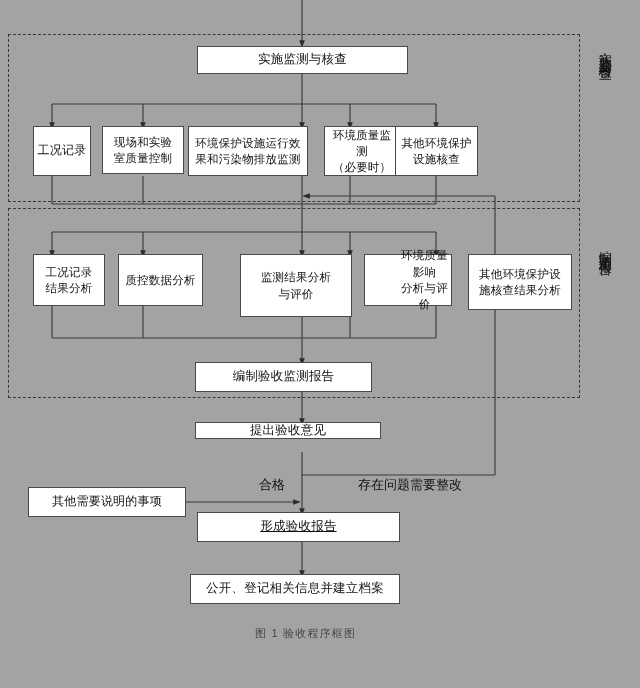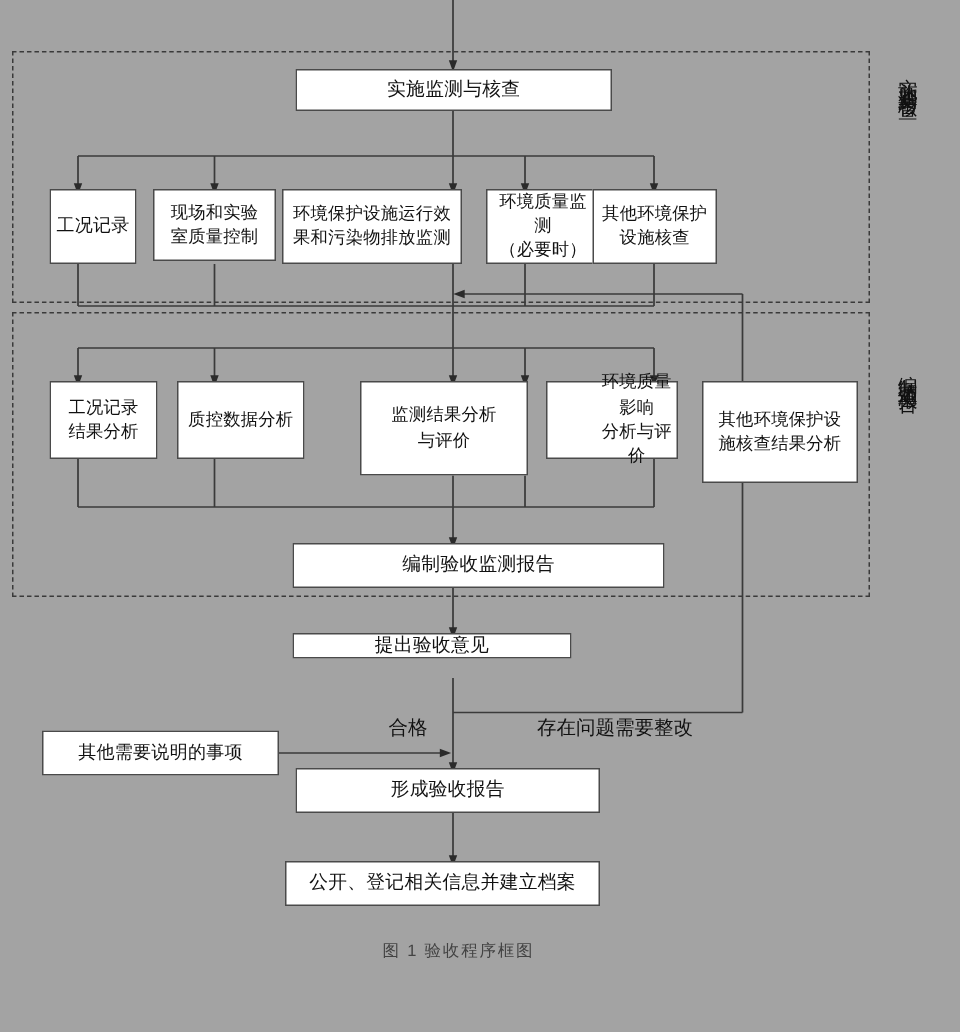--- a/index.html
+++ b/index.html
@@ -152,30 +152,30 @@
   <div class="node small" style="left:395px; top:126px; width:83px; height:50px; white-space:pre-line;">其他环境保护
 设施核查</div>
 
   <div class="node small" style="left:33px; top:254px; width:72px; height:52px; white-space:pre-line;">工况记录
 结果分析</div>
   <div class="node small" style="left:118px; top:254px; width:85px; height:52px; white-space:pre-line;">质控数据分析</div>
   <div class="node small" style="left:240px; top:254px; width:112px; height:63px; white-space:pre-line;">监测结果分析
 与评价</div>
   <div class="node small" style="left:364px; top:254px; width:88px; height:52px; white-space:pre-line;padding-left:36px;">环境质量影响
 分析与评价</div>
-  <div class="node small" style="left:468px; top:254px; width:104px; height:68px; white-space:pre-line;">其他环境保护设
+  <div class="node small" style="left:468px; top:254px; width:104px; height:56px; white-space:pre-line;">其他环境保护设
 施核查结果分析</div>
 
-  <div class="node big" style="left:195px; top:362px; width:248px; height:30px;">编制验收监测报告</div>
+  <div class="node big" style="left:195px; top:362px; width:177px; height:30px;">编制验收监测报告</div>
 
   <div class="node big" style="left:195px; top:422px; width:186px; height:17px;">提出验收意见</div>
 
   <div class="node" style="left:28px; top:487px; width:158px; height:30px;">其他需要说明的事项</div>
 
-  <div class="node big" style="left:197px; top:512px; width:203px; height:30px;">形成验收报告</div>
+  <div class="node big" style="left:197px; top:512px; width:203px; height:30px;text-decoration:underline;">形成验收报告</div>
 
   <div class="node big" style="left:190px; top:574px; width:210px; height:30px;">公开、登记相关信息并建立档案</div>
 
   <div class="edge-label" style="left:259px; top:476px;">合格</div>
   <div class="edge-label" style="left:358px; top:476px;">存在问题需要整改</div>
 
   <div class="caption" style="left:255px; top:626px;">图 1 验收程序框图</div>
 
 </div>
 

